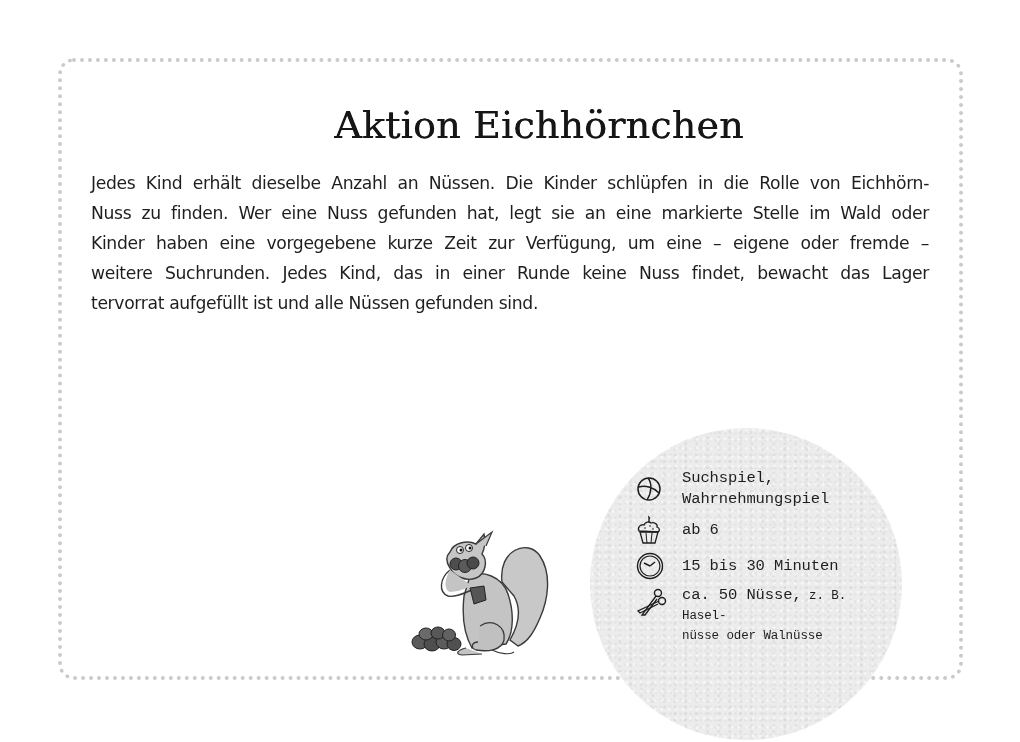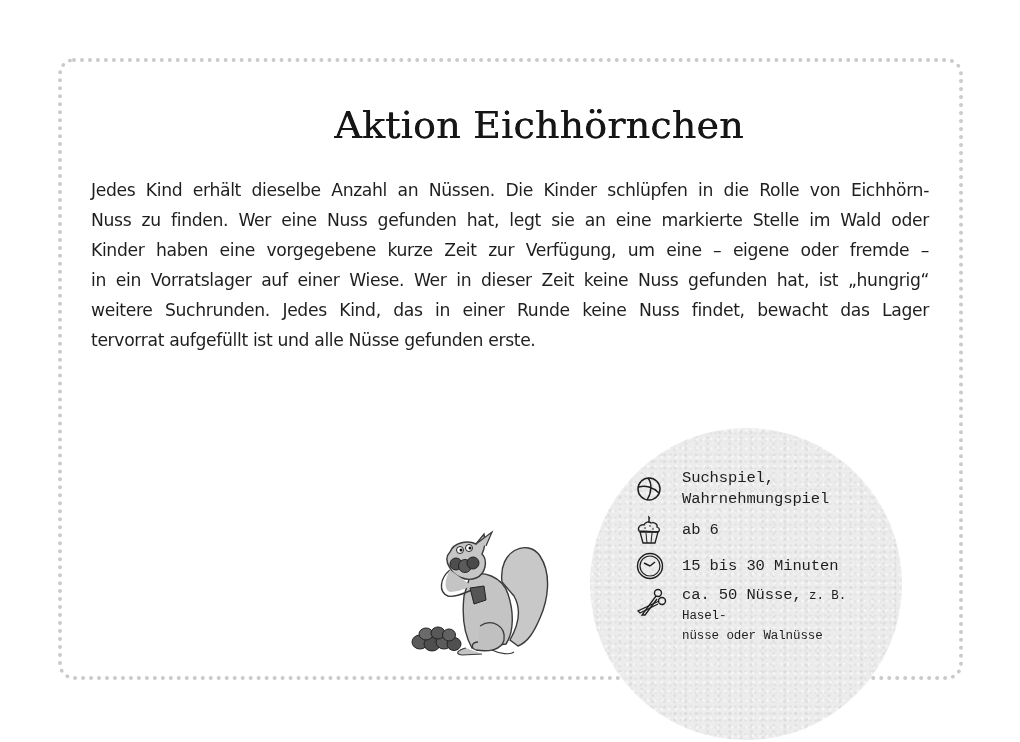--- a/index.html
+++ b/index.html
@@ -35,21 +35,21 @@
       font-size: 38px;
       font-weight: normal;
       letter-spacing: 0.2px;
       color: #161616;
       margin: 17px;
       text-shadow: 0.4px 0 0 #161616;
     }
     .body-text {
       position: absolute;
       left: 91px;
-      top: 175px;
+      top: 168px;
       width: 838px;
       margin: 0;
       font-family: "DejaVu Sans", sans-serif;
       font-size: 17.2px;
       line-height: 30px;
       text-align: justify;
       color: #1e1e1e;
       letter-spacing: -0.35px;
       word-spacing: 0px;
     }
@@ -134,23 +134,22 @@
 <body>
 
 <div class="card"></div>
 
 <h1 class="title">Aktion Eichhörnchen</h1>
 
 <div class="body-text">
   <span class="line">Jedes Kind erhält dieselbe Anzahl an Nüssen. Die Kinder schlüpfen in die Rolle von Eichhörn-</span>
   <span class="line">Nuss zu finden. Wer eine Nuss gefunden hat, legt sie an eine markierte Stelle im Wald oder</span>
   <span class="line">Kinder haben eine vorgegebene kurze Zeit zur Verfügung, um eine – eigene oder fremde –</span>
-  <span class="line">in ein Vorratslager auf einer Wiese. Wer in dieser Zeit keine Nuss gefunden hat, ist „hungrig“</span>
   <span class="line">weitere Suchrunden. Jedes Kind, das in einer Runde keine Nuss findet, bewacht das Lager</span>
-  <span class="line last">tervorrat aufgefüllt ist und alle Nüsse gefunden erste.</span>
+  <span class="line last">tervorrat aufgefüllt ist und alle Nüssen gefunden sind.</span>
 </div>
 
 <div class="squirrel">
   <svg width="150" height="130" viewBox="0 0 150 130" xmlns="http://www.w3.org/2000/svg">
 
     <path d="M92 52 C88 20 118 8 130 26 C142 44 138 70 130 88 C124 102 118 112 108 116 L100 110 C108 96 112 80 104 66 Z" fill="#c8c8c8" stroke="#3a3a3a" stroke-width="1.4"></path>
 
     <path d="M60 46 C72 40 92 46 98 64 C104 82 104 102 96 114 L62 118 C54 104 52 84 54 66 Z" fill="#c4c4c4" stroke="#3a3a3a" stroke-width="1.4"></path>
 
     <path d="M70 96 C82 88 96 96 94 110 C92 120 78 122 66 120 C60 118 62 112 68 112" fill="#c0c0c0" stroke="#3a3a3a" stroke-width="1.3"></path>

